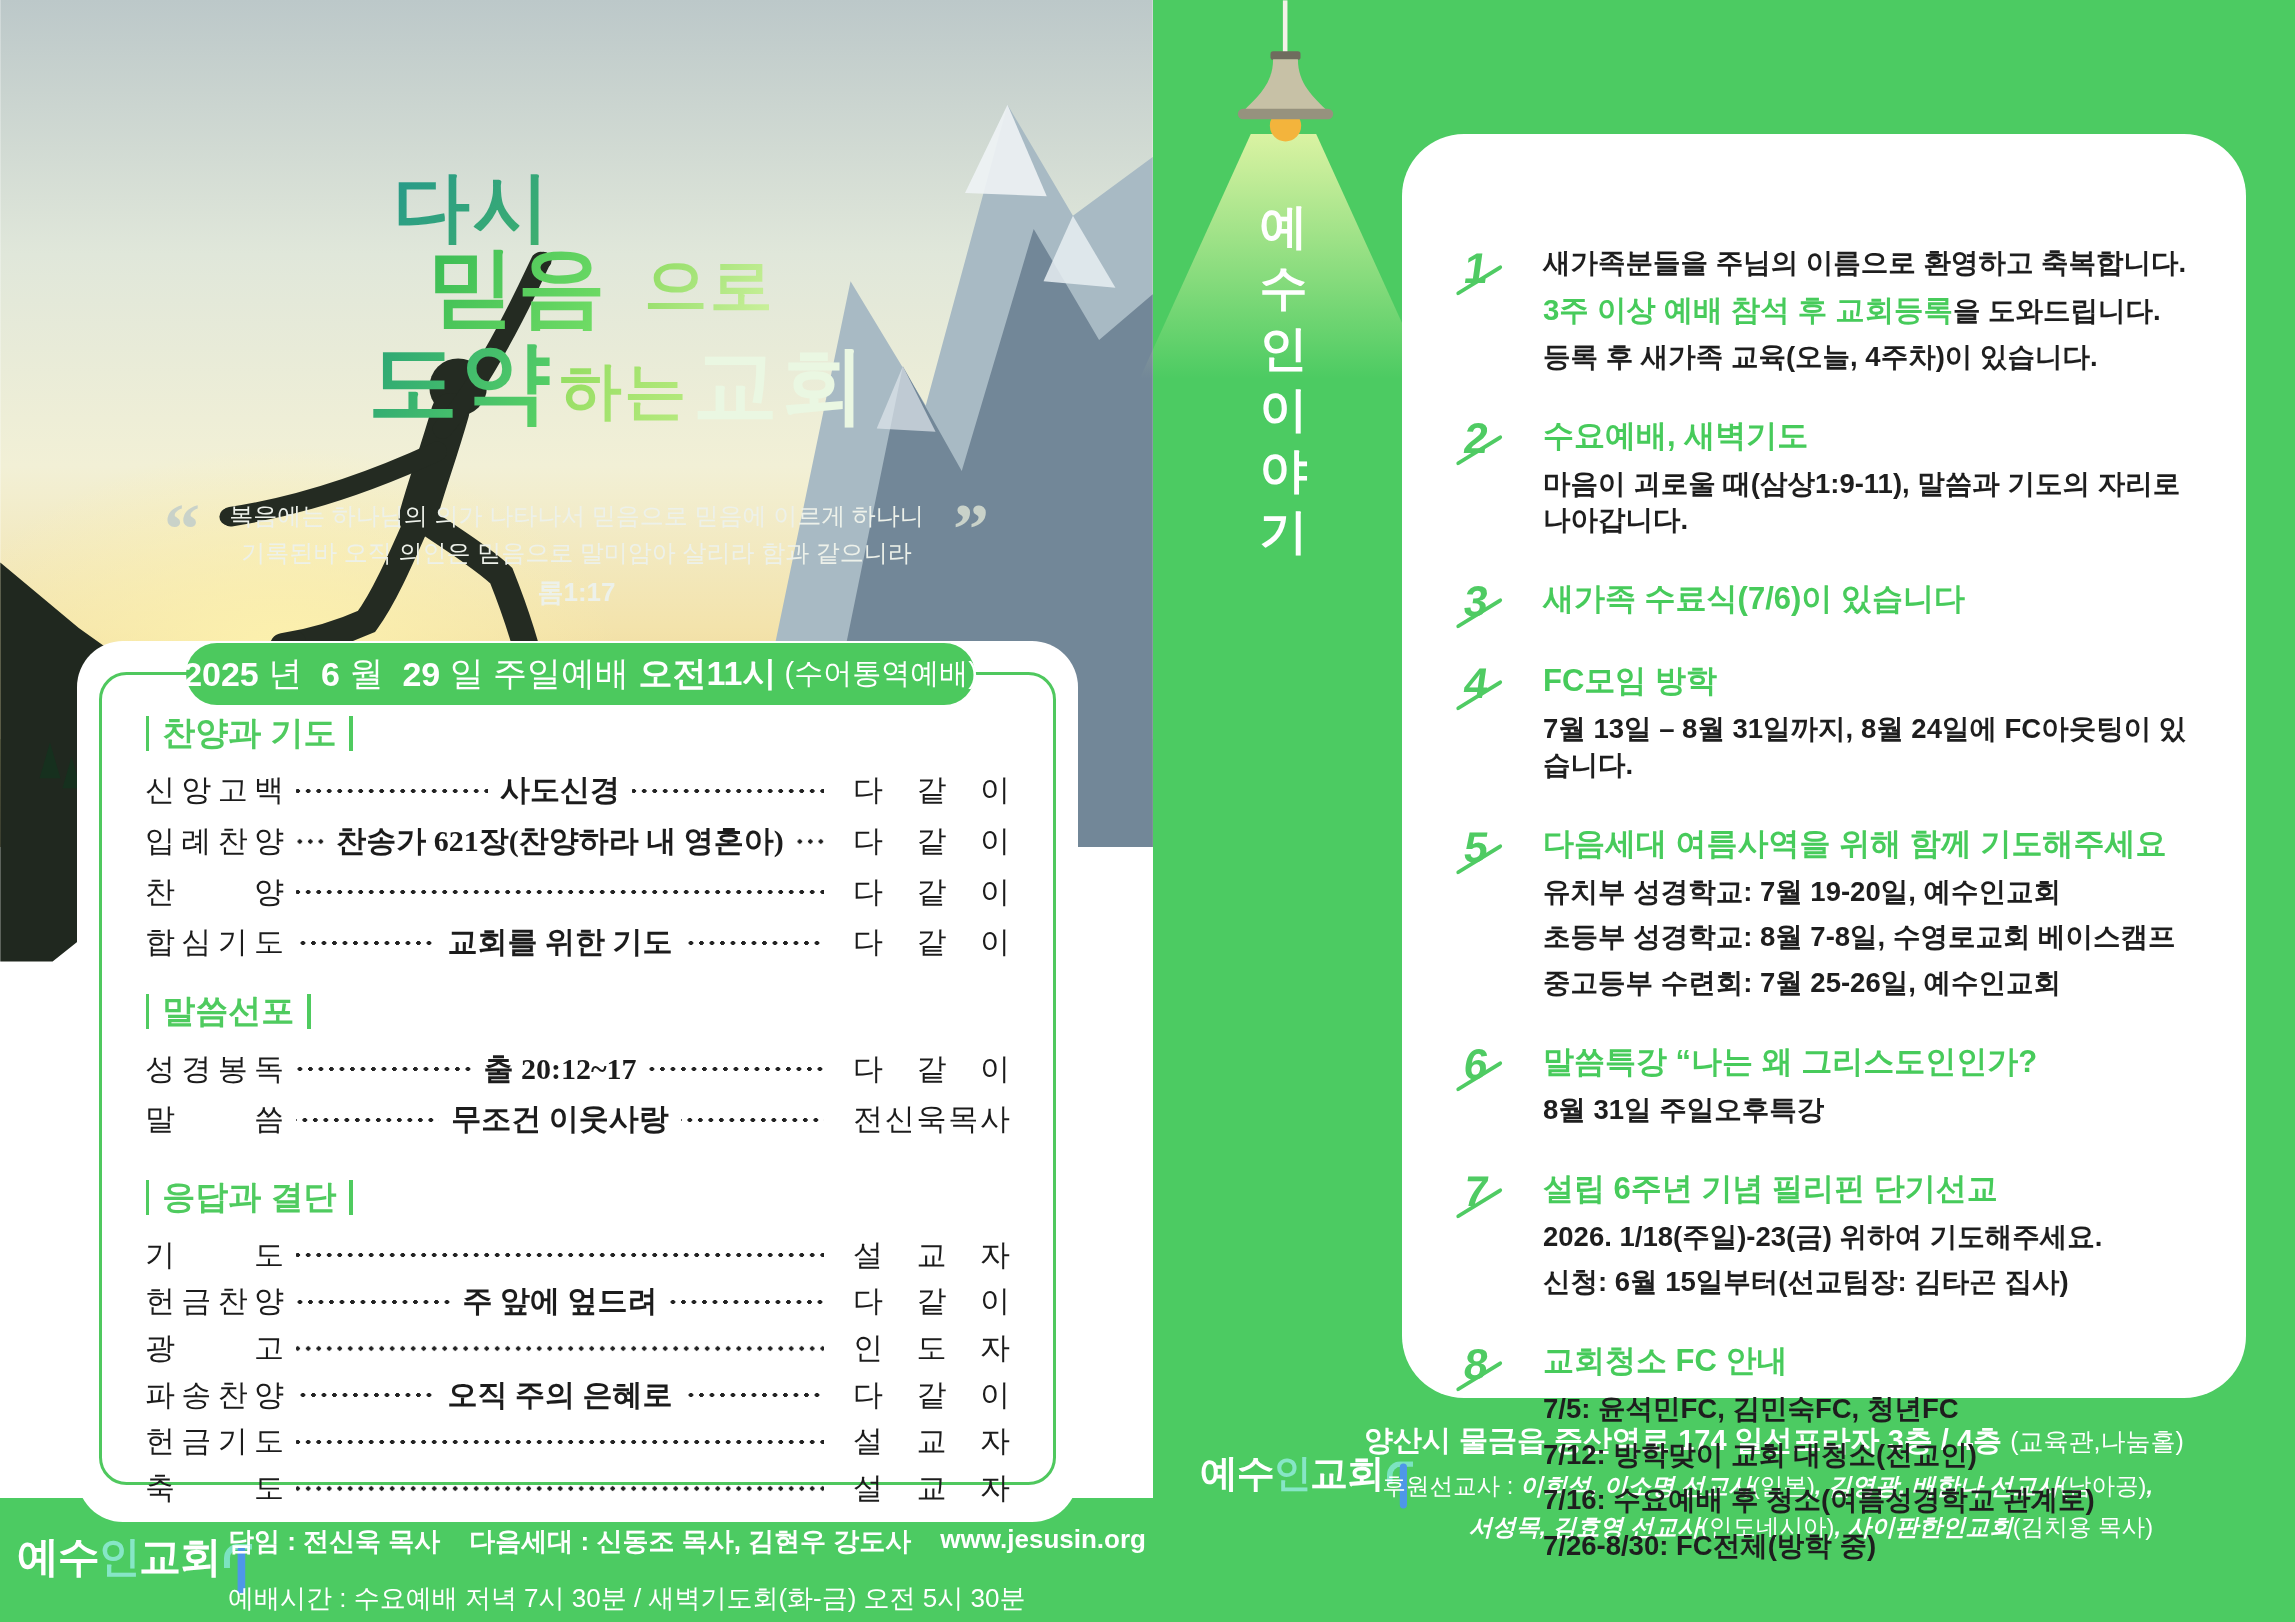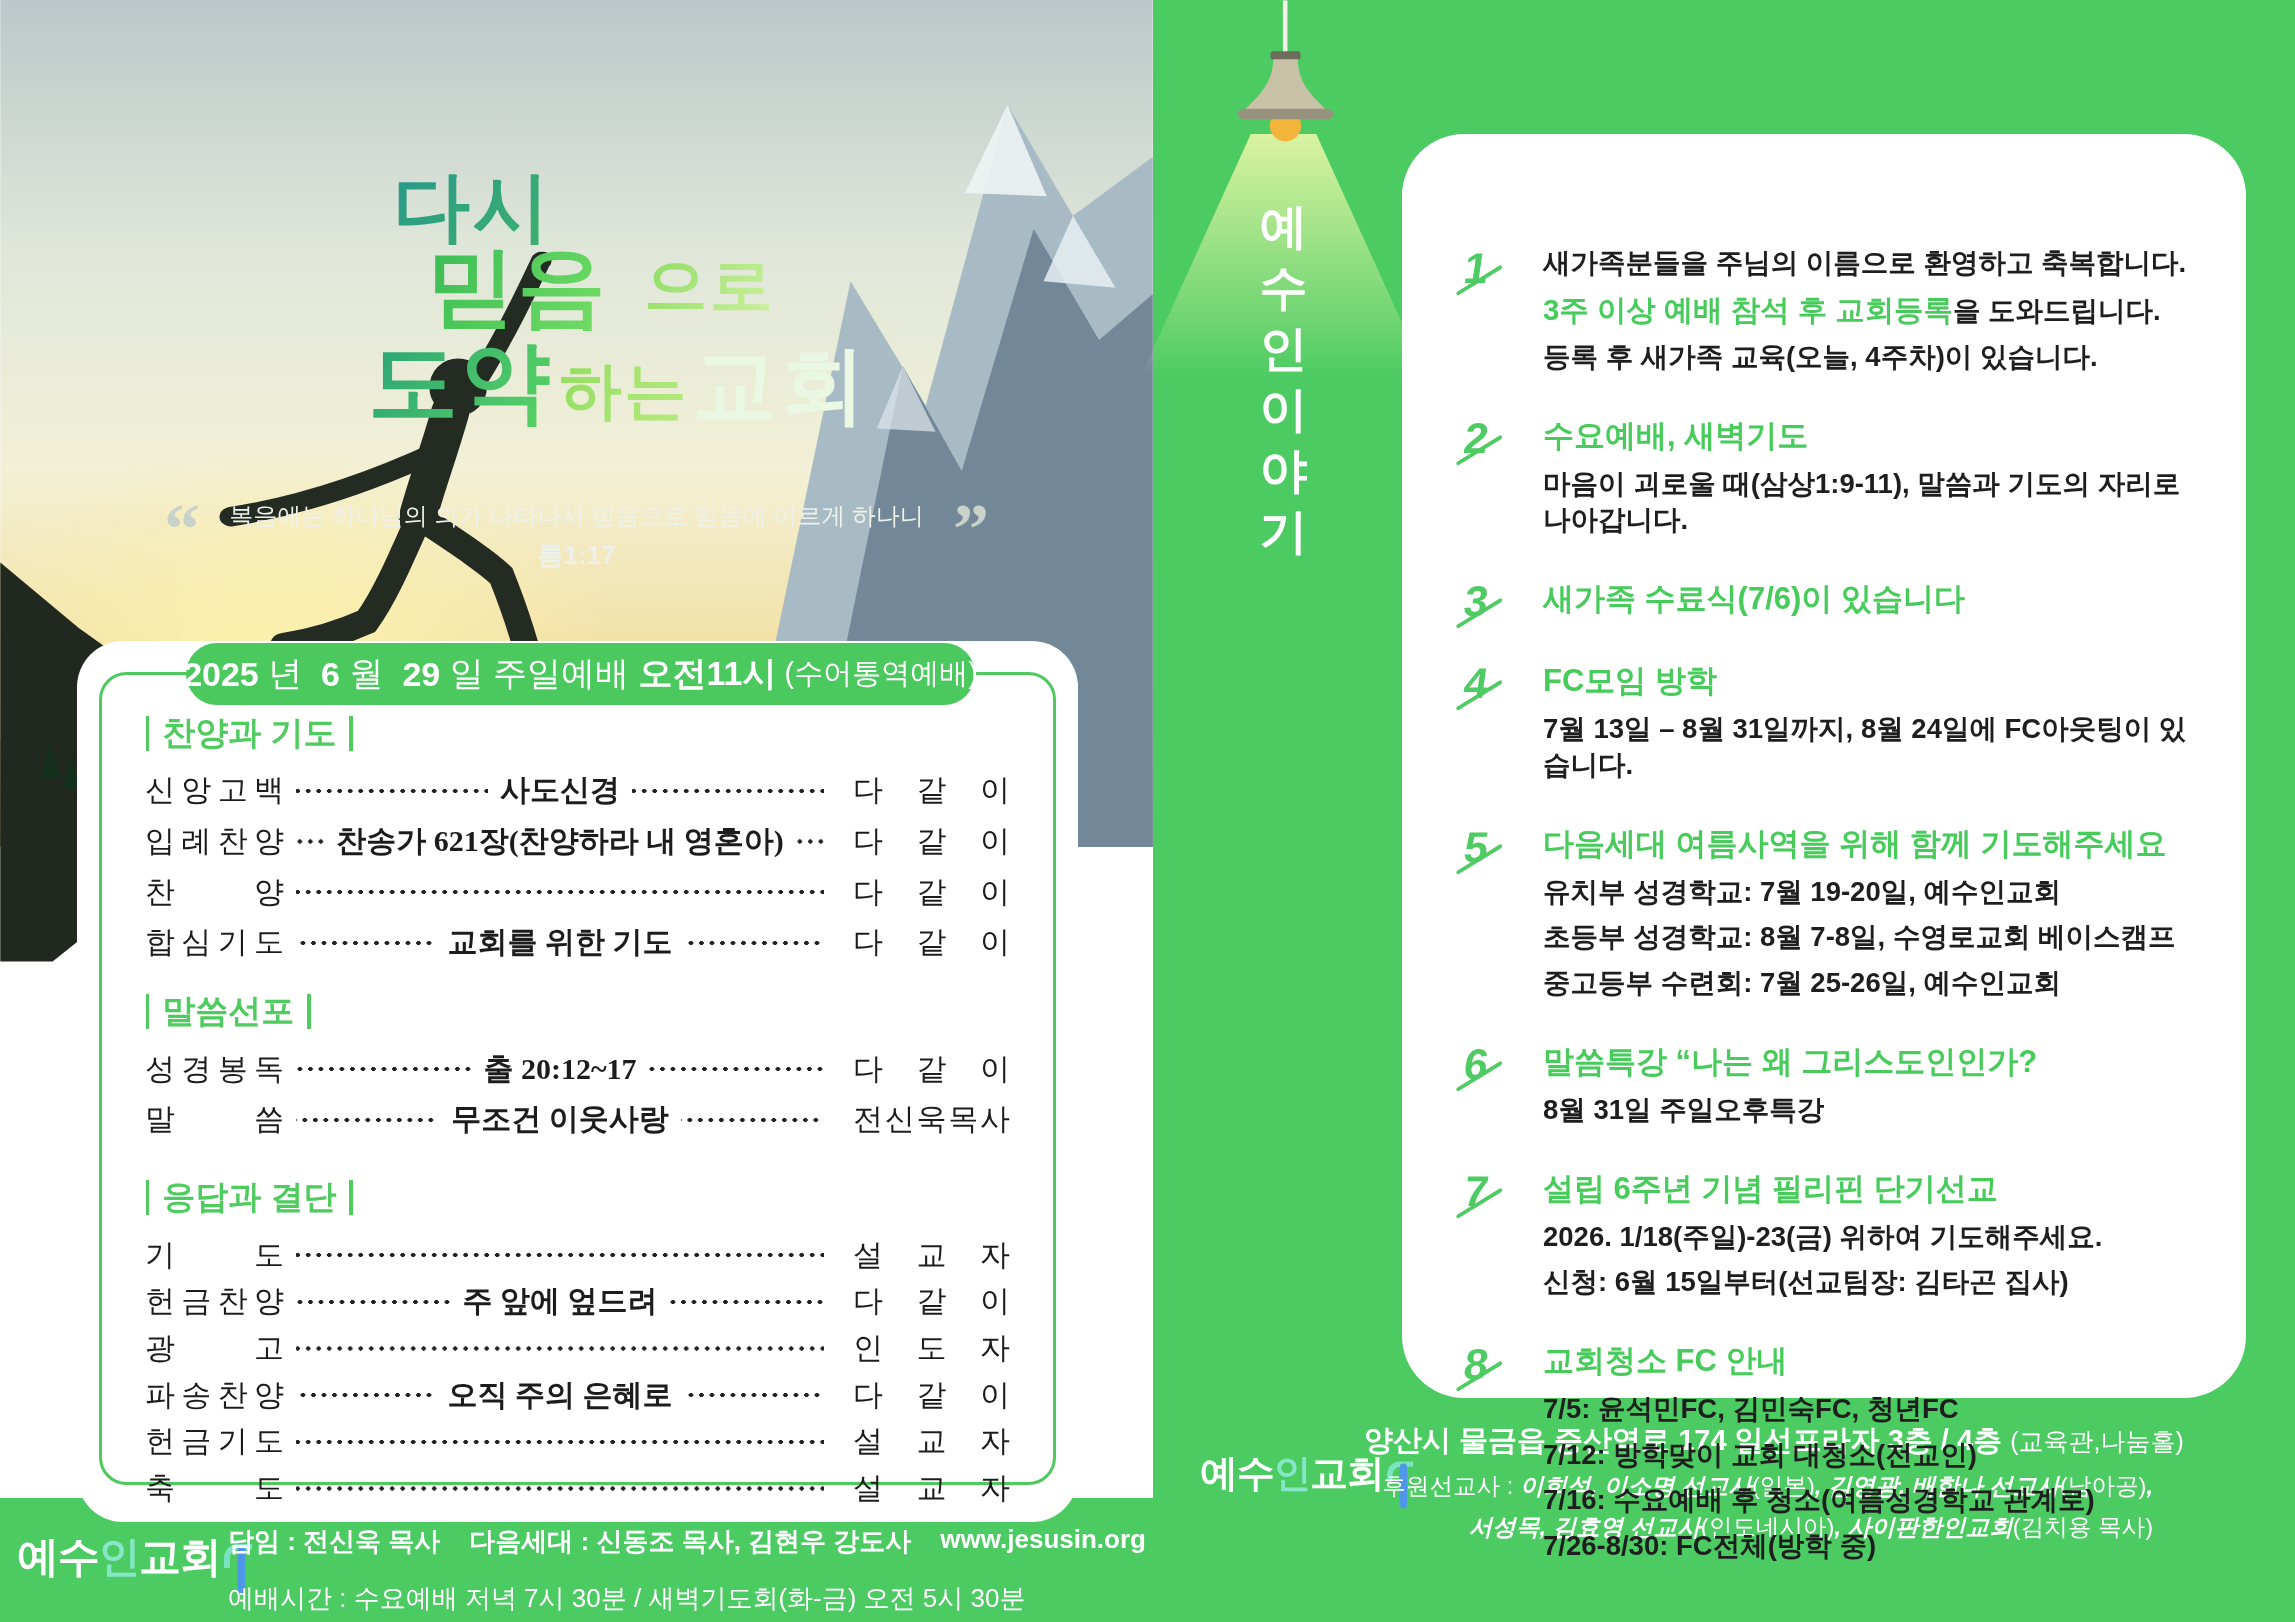--- a/index.html
+++ b/index.html
@@ -157,20 +157,21 @@
     <div id="t-line3">
       <span class="hero grad" id="t-word3" style="position:static">도약</span>
       <span class="hero grad" id="t-word3m" style="position:static">하는</span>
       <span class="hero" id="t-word3e" style="position:static">교회</span>
     </div>
 
     <div id="quote">
       <span class="qmark" id="qmark-open">“</span>
       <span class="qmark" id="qmark-close">”</span>
       <div class="qline">복음에는 하나님의 의가 나타나서 믿음으로 믿음에 이르게 하나니</div>
+      <div class="qline">기록된바 오직 의인은 믿음으로 말미암아 살리라 함과 같으니라</div>
       <div id="quote-ref">롬1:17</div>
     </div>
 
     <div id="worship-card">
       <div id="worship-border"></div>
     </div>
     <div id="date-pill"><span class="db-b">2025</span><span class="db-r"> 년  </span><span class="db-b">6</span><span class="db-r"> 월  </span><span class="db-b">29</span><span class="db-r"> 일 주일예배 </span><span class="db-b">오전11시</span><span class="db-small"> (수어통역예배)</span></div>
     <div id="worship-content">
         <div class="w-sec-header" style="margin-top: 38px;">
           <span class="w-bar"></span>

